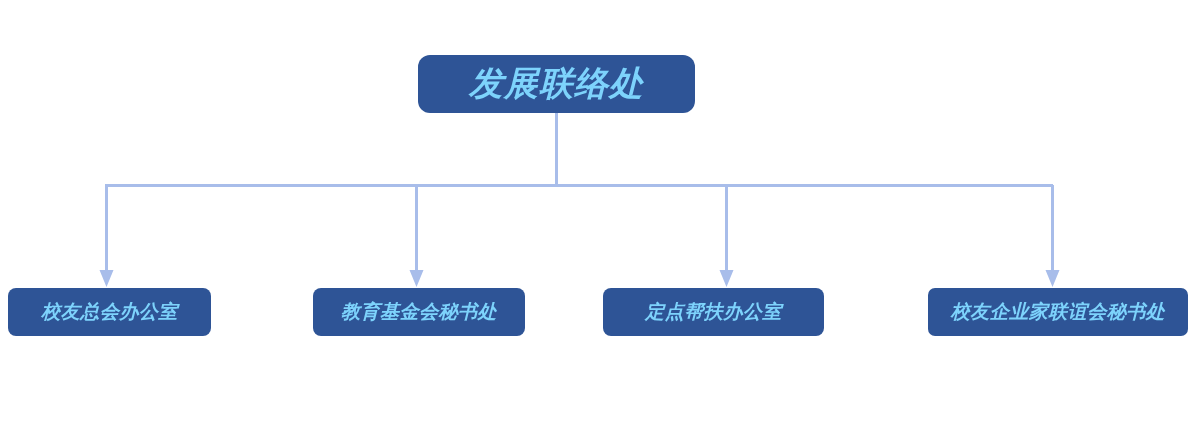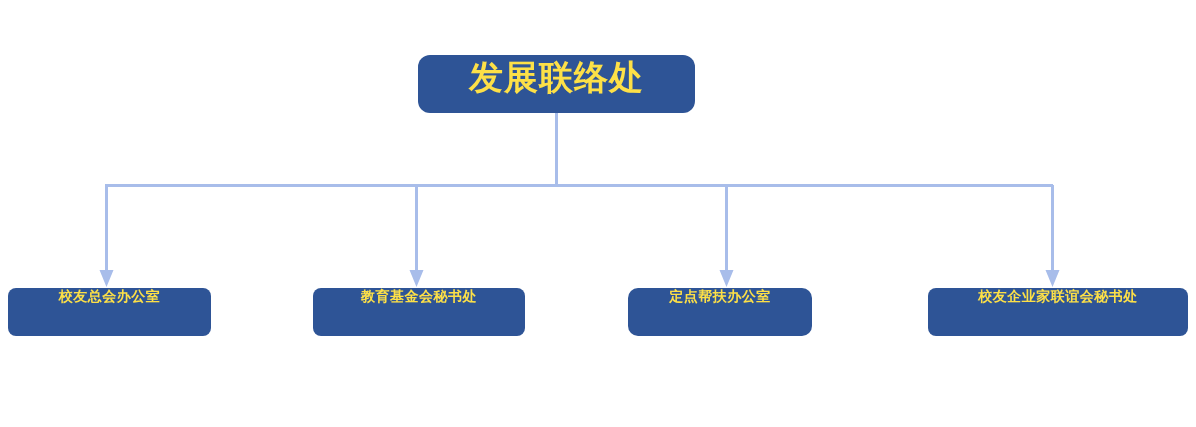--- a/index.html
+++ b/index.html
@@ -25,48 +25,50 @@
     left: 0;
     top: 0;
     width: 1196px;
     height: 427px;
     pointer-events: none;
   }
   .node-box {
     position: absolute;
     box-sizing: border-box;
     display: flex;
+    align-items: center;
     justify-content: center;
-    color: #fde047;
+    color: #7dd3fc;
     font-weight: bold;
     text-align: center;
     white-space: nowrap;
     letter-spacing: 0.5px;
+    font-style: italic;
   }
   .node-root {
     left: 418px;
     top: 55px;
     width: 277px;
     height: 58px;
     border-radius: 12px;
     background: #2E5496;
     font-size: 34px;
     letter-spacing: 1px;
   }
   .node-child {
     top: 288px;
     height: 48px;
     border-radius: 8px;
     background: #2E5496;
-    font-size: 14px;
+    font-size: 19px;
   }
   .node-child-0 { left: 8px;   width: 203px; }
   .node-child-1 { left: 313px; width: 212px; }
-  .node-child-2 { left: 628px; width: 184px; border-radius: 10px; }
-  .node-child-3 { left: 928px; width: 260px; }
+  .node-child-2 { left: 603px; width: 221px; }
+  .node-child-3 { left: 928px; width: 260px; border-radius: 7px; }
 </style>
 </head>
 <body>
 
 <div id="chart-root">
 
   <svg id="connector-layer" viewBox="0 0 1196 427" width="1196" height="427" aria-hidden="true">
     <g stroke="#A8BDEA" fill="#A8BDEA" stroke-width="3" stroke-linecap="butt">
       <line x1="556.5" y1="113" x2="556.5" y2="186.5"></line>
       <line x1="105" y1="185.5" x2="1053" y2="185.5"></line>

